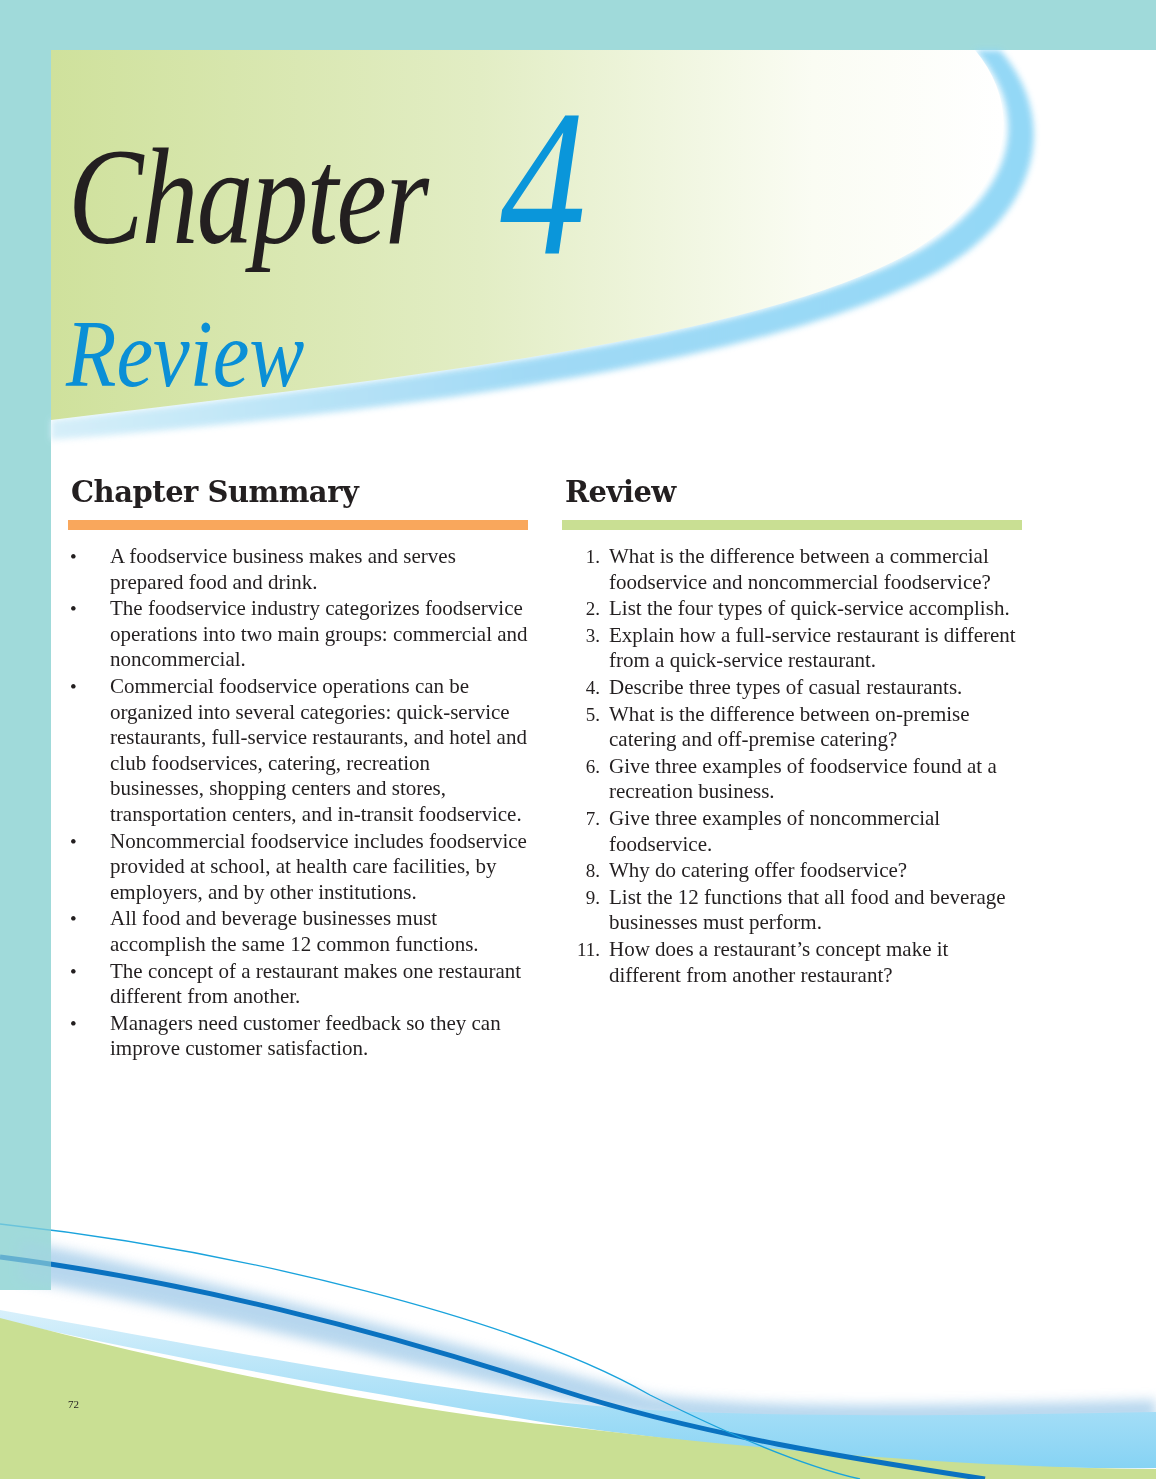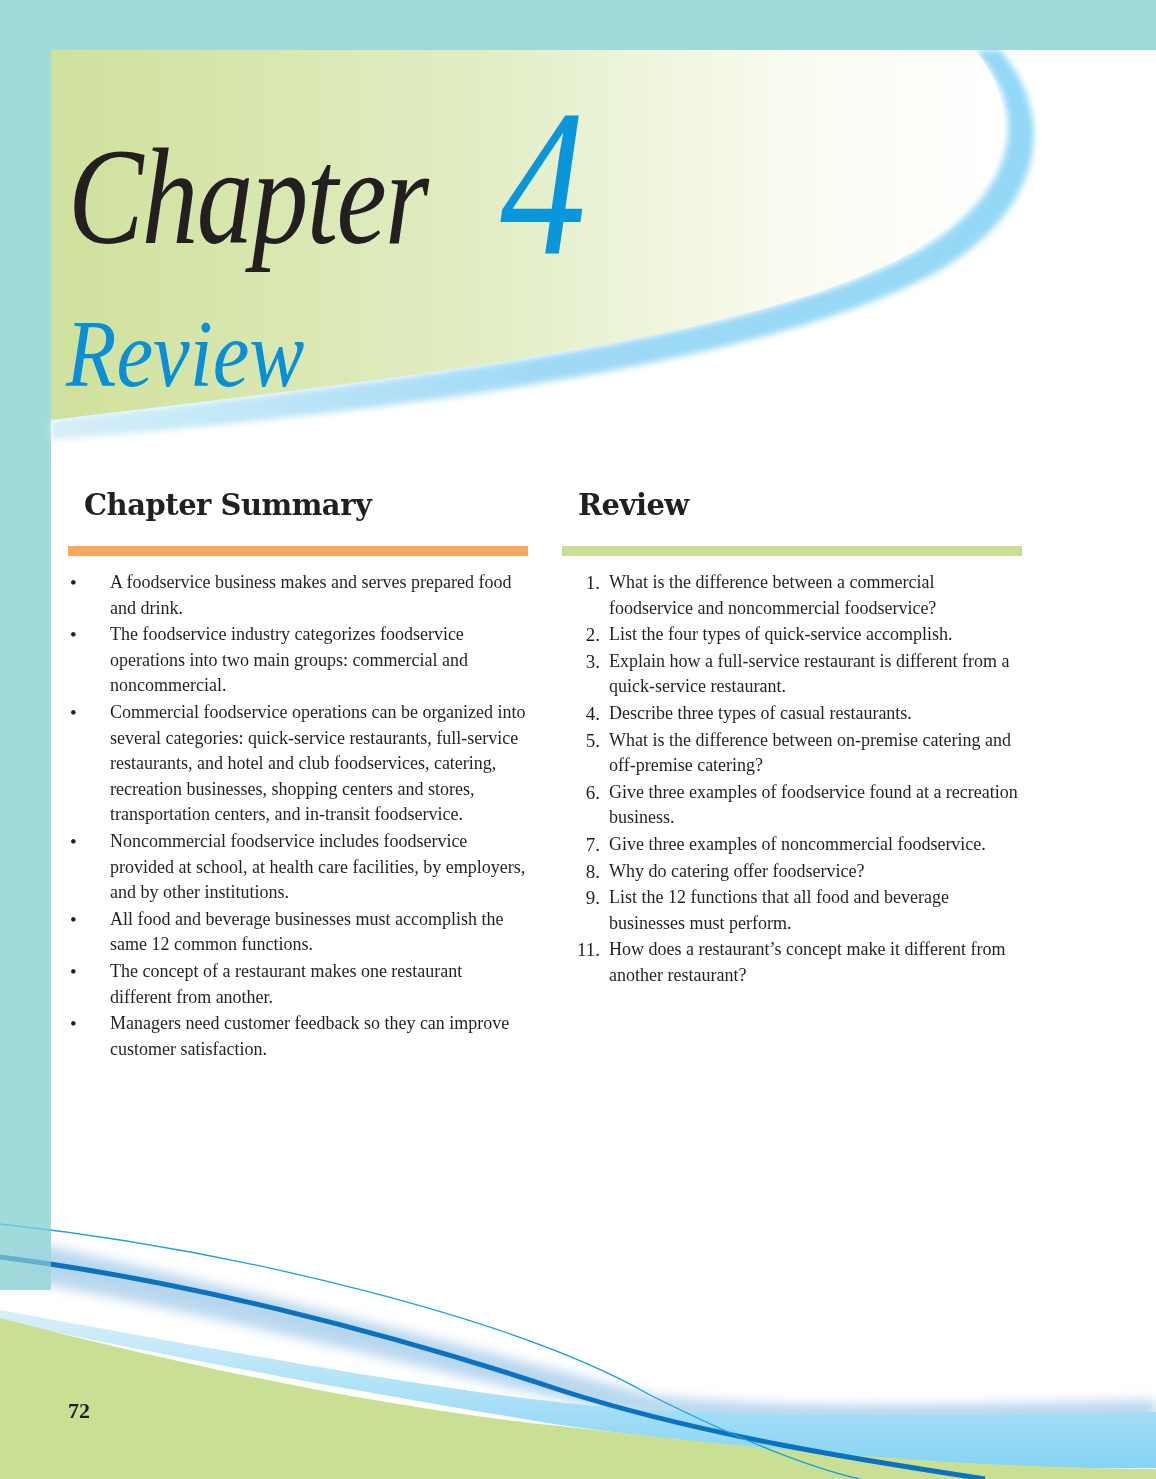--- a/index.html
+++ b/index.html
@@ -28,38 +28,38 @@
     position: absolute; left: 66px; top: 306px;
     font-family: "Liberation Serif", serif; font-style: italic;
     font-size: 96px; line-height: 1; color: #0a8fd6;
     transform: scaleX(0.86); transform-origin: left top;
   }
   .col { position: absolute; top: 468px; }
   .col-left { left: 68px; width: 460px; }
   .col-right { left: 562px; width: 460px; }
   .sec-title {
     font-family: "DejaVu Serif", serif; font-weight: bold;
-    font-size: 29px; line-height: 42px; margin: 16px; height: 46px;
+    font-size: 29px; line-height: 42px; margin: 3px; height: 46px;
     letter-spacing: -0.5px;
   }
   .rule { height: 10px; margin-top: 0; margin-bottom: 14px; }
   .rule-orange { background: #f9a75c; }
   .rule-green { background: #c9df93; }
   ul.summary, ol.review { list-style: none; margin: 0; padding: 0; }
   .item {
     display: flex; font-size: 19px; line-height: 25.6px; margin-bottom: 1px;
     font-family: "Liberation Serif", serif; color: #231f20;
   }
   .bullet { width: 40px; flex: 0 0 40px; padding-left: 2px; }
   .num { width: 38px; flex: 0 0 38px; text-align: right; padding-right: 0px; }
   .col-right .text { padding-left: 9px; }
-  .text { flex: 1; font-size: 18px; }
+  .text { flex: 1; font-size: 21px; }
   .page-num {
     position: absolute; left: 68px; top: 1398px;
-    font-family: "Liberation Serif", serif; font-weight: bold; font-size: 22px;
+    font-family: "Liberation Serif", serif; font-weight: normal; font-size: 11px;
   }
   .footer-art { position: absolute; left: 0; top: 1180px; width: 1156px; height: 299px; }
 </style>
 </head>
 <body>
 
 <div class="top-bar"></div>
 <div class="left-bar"></div>
 
 <svg class="header-art" viewBox="0 0 1156 460" xmlns="http://www.w3.org/2000/svg">

